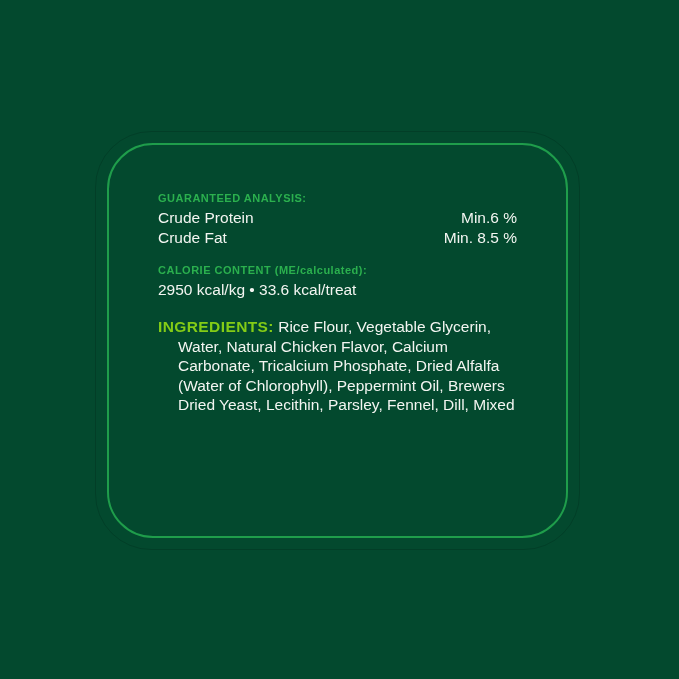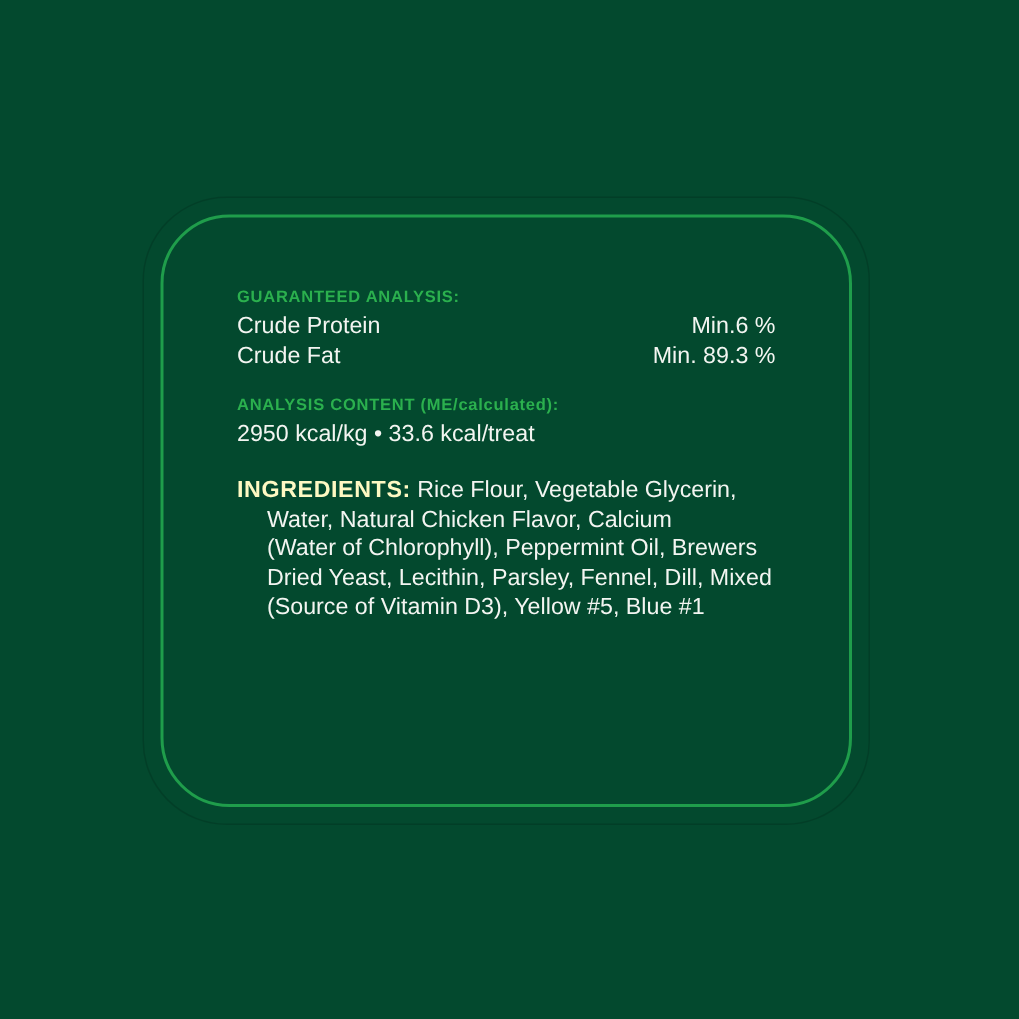--- a/index.html
+++ b/index.html
@@ -73,21 +73,21 @@
     font-size: 15.5px;
     line-height: 20px;
     white-space: nowrap;
   }
   .ingredients-section {
     margin-top: 17px;
     font-size: 15.5px;
     line-height: 19.5px;
   }
   .ingredients-heading {
-    color: #fef9c3;
+    color: #84cc16;
     font-weight: bold;
     letter-spacing: 0.4px;
   }
   .ingredients-line {
     white-space: nowrap;
   }
   .ingredients-line.block {
     display: block;
     margin-left: 20px;
   }
@@ -103,32 +103,32 @@
 
     <div class="section-heading">GUARANTEED ANALYSIS:</div>
 
     <div class="analysis-table">
       <div class="analysis-row">
         <span class="analysis-label">Crude Protein</span>
         <span class="analysis-value">Min.6 %</span>
       </div>
       <div class="analysis-row">
         <span class="analysis-label">Crude Fat</span>
-        <span class="analysis-value">Min. 89.3 %</span>
+        <span class="analysis-value">Min. 8.5 %</span>
       </div>
     </div>
 
     <div class="calorie-section">
-      <div class="section-heading">ANALYSIS CONTENT (ME/calculated):</div>
+      <div class="section-heading">CALORIE CONTENT (ME/calculated):</div>
       <div class="calorie-value">2950 kcal/kg • 33.6 kcal/treat</div>
     </div>
 
     <div class="ingredients-section">
       <span class="ingredients-heading">INGREDIENTS:</span>
       <span class="ingredients-line">Rice Flour, Vegetable Glycerin,</span>
       <span class="ingredients-line block">Water, Natural Chicken Flavor, Calcium</span>
+      <span class="ingredients-line block">Carbonate, Tricalcium Phosphate, Dried Alfalfa</span>
       <span class="ingredients-line block">(Water of Chlorophyll), Peppermint Oil, Brewers</span>
       <span class="ingredients-line block">Dried Yeast, Lecithin, Parsley, Fennel, Dill, Mixed</span>
-      <span class="ingredients-line block">(Source of Vitamin D3), Yellow #5, Blue #1</span>
     </div>
 
   </div>
 </div>
 
 </body></html>

